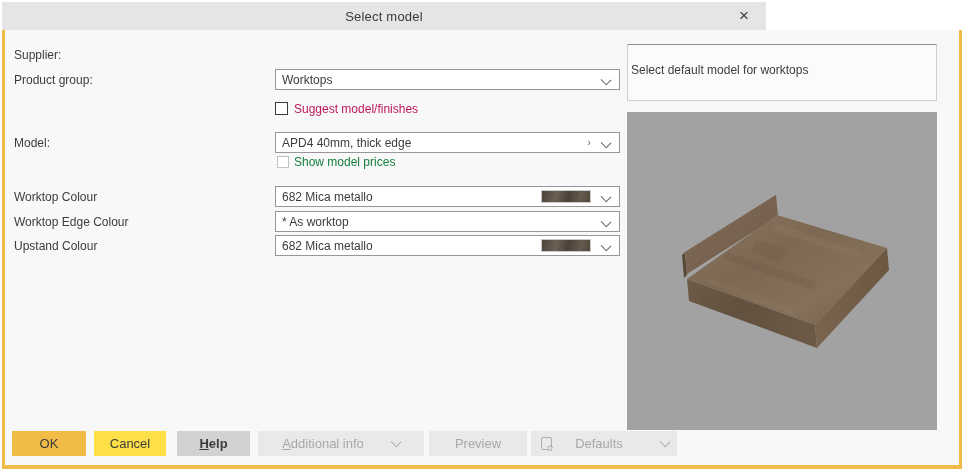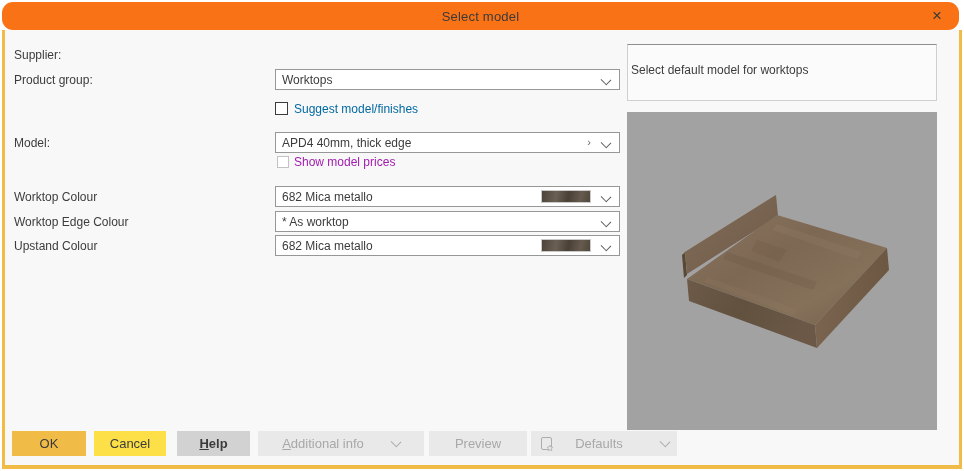--- a/index.html
+++ b/index.html
@@ -5,23 +5,23 @@
   * { margin:0; padding:0; box-sizing:border-box; }
   body {
     font-family: "Liberation Sans", "DejaVu Sans", sans-serif;
     background:#ffffff;
     width:964px; height:471px;
     overflow:hidden;
   }
   .wrapper { position:relative; width:964px; height:471px; background:#ffffff; }
 
   .titlebar {
-    position:absolute; left:2px; top:2px; width:957px; height:28px;
-    background:#f97316;
-    display:flex; align-items:center; justify-content:center;border-radius:11px;
+    position:absolute; left:2px; top:2px; width:764px; height:28px;
+    background:#e5e5e5;
+    display:flex; align-items:center; justify-content:center;
   }
   .title { font-size:13px; color:#3a3a3a; letter-spacing:0.2px; }
   .close-x {
     position:absolute; right:12px; top:4px; width:20px; height:20px;
     display:flex; align-items:center; justify-content:center;
     font-size:17px; font-weight:300; color:#3a3a3a; cursor:default;
   }
 
   .content {
     position:absolute; left:2px; top:30px; width:960px; height:439px;
@@ -53,22 +53,22 @@
   .swatch {
     position:absolute; right:28px; top:3px; width:50px; height:13px;
     border:1px solid #c9c9c9;
     background-image:linear-gradient(100deg, rgba(0,0,0,0.18) 0%, rgba(255,255,255,0.08) 30%, rgba(0,0,0,0.22) 55%, rgba(255,255,255,0.05) 80%, rgba(0,0,0,0.15) 100%);
   }
 
   .checkbox {
     position:absolute; width:13px; height:13px; background:#ffffff; border:1px solid #3c3c3c;
   }
   .checkbox.disabled { border-color:#c2c2c2; }
-  .cb-label { position:absolute; font-size:12px; color:#0369a1; }
-  .cb-label.disabled { color:#a21caf; }
+  .cb-label { position:absolute; font-size:12px; color:#be185d; }
+  .cb-label.disabled { color:#15803d; }
 
   .infobox {
     position:absolute; left:627px; top:44px; width:310px; height:57px;
     background:#fbfbfb; border:1px solid #cfcfcf; border-top-color:#8e8e8e;
     font-size:12px; color:#3c3c3c; padding:18px 3px;
   }
 
   .preview3d {
     position:absolute; left:627px; top:112px; width:310px; height:318px;
     background:#a2a2a2;

